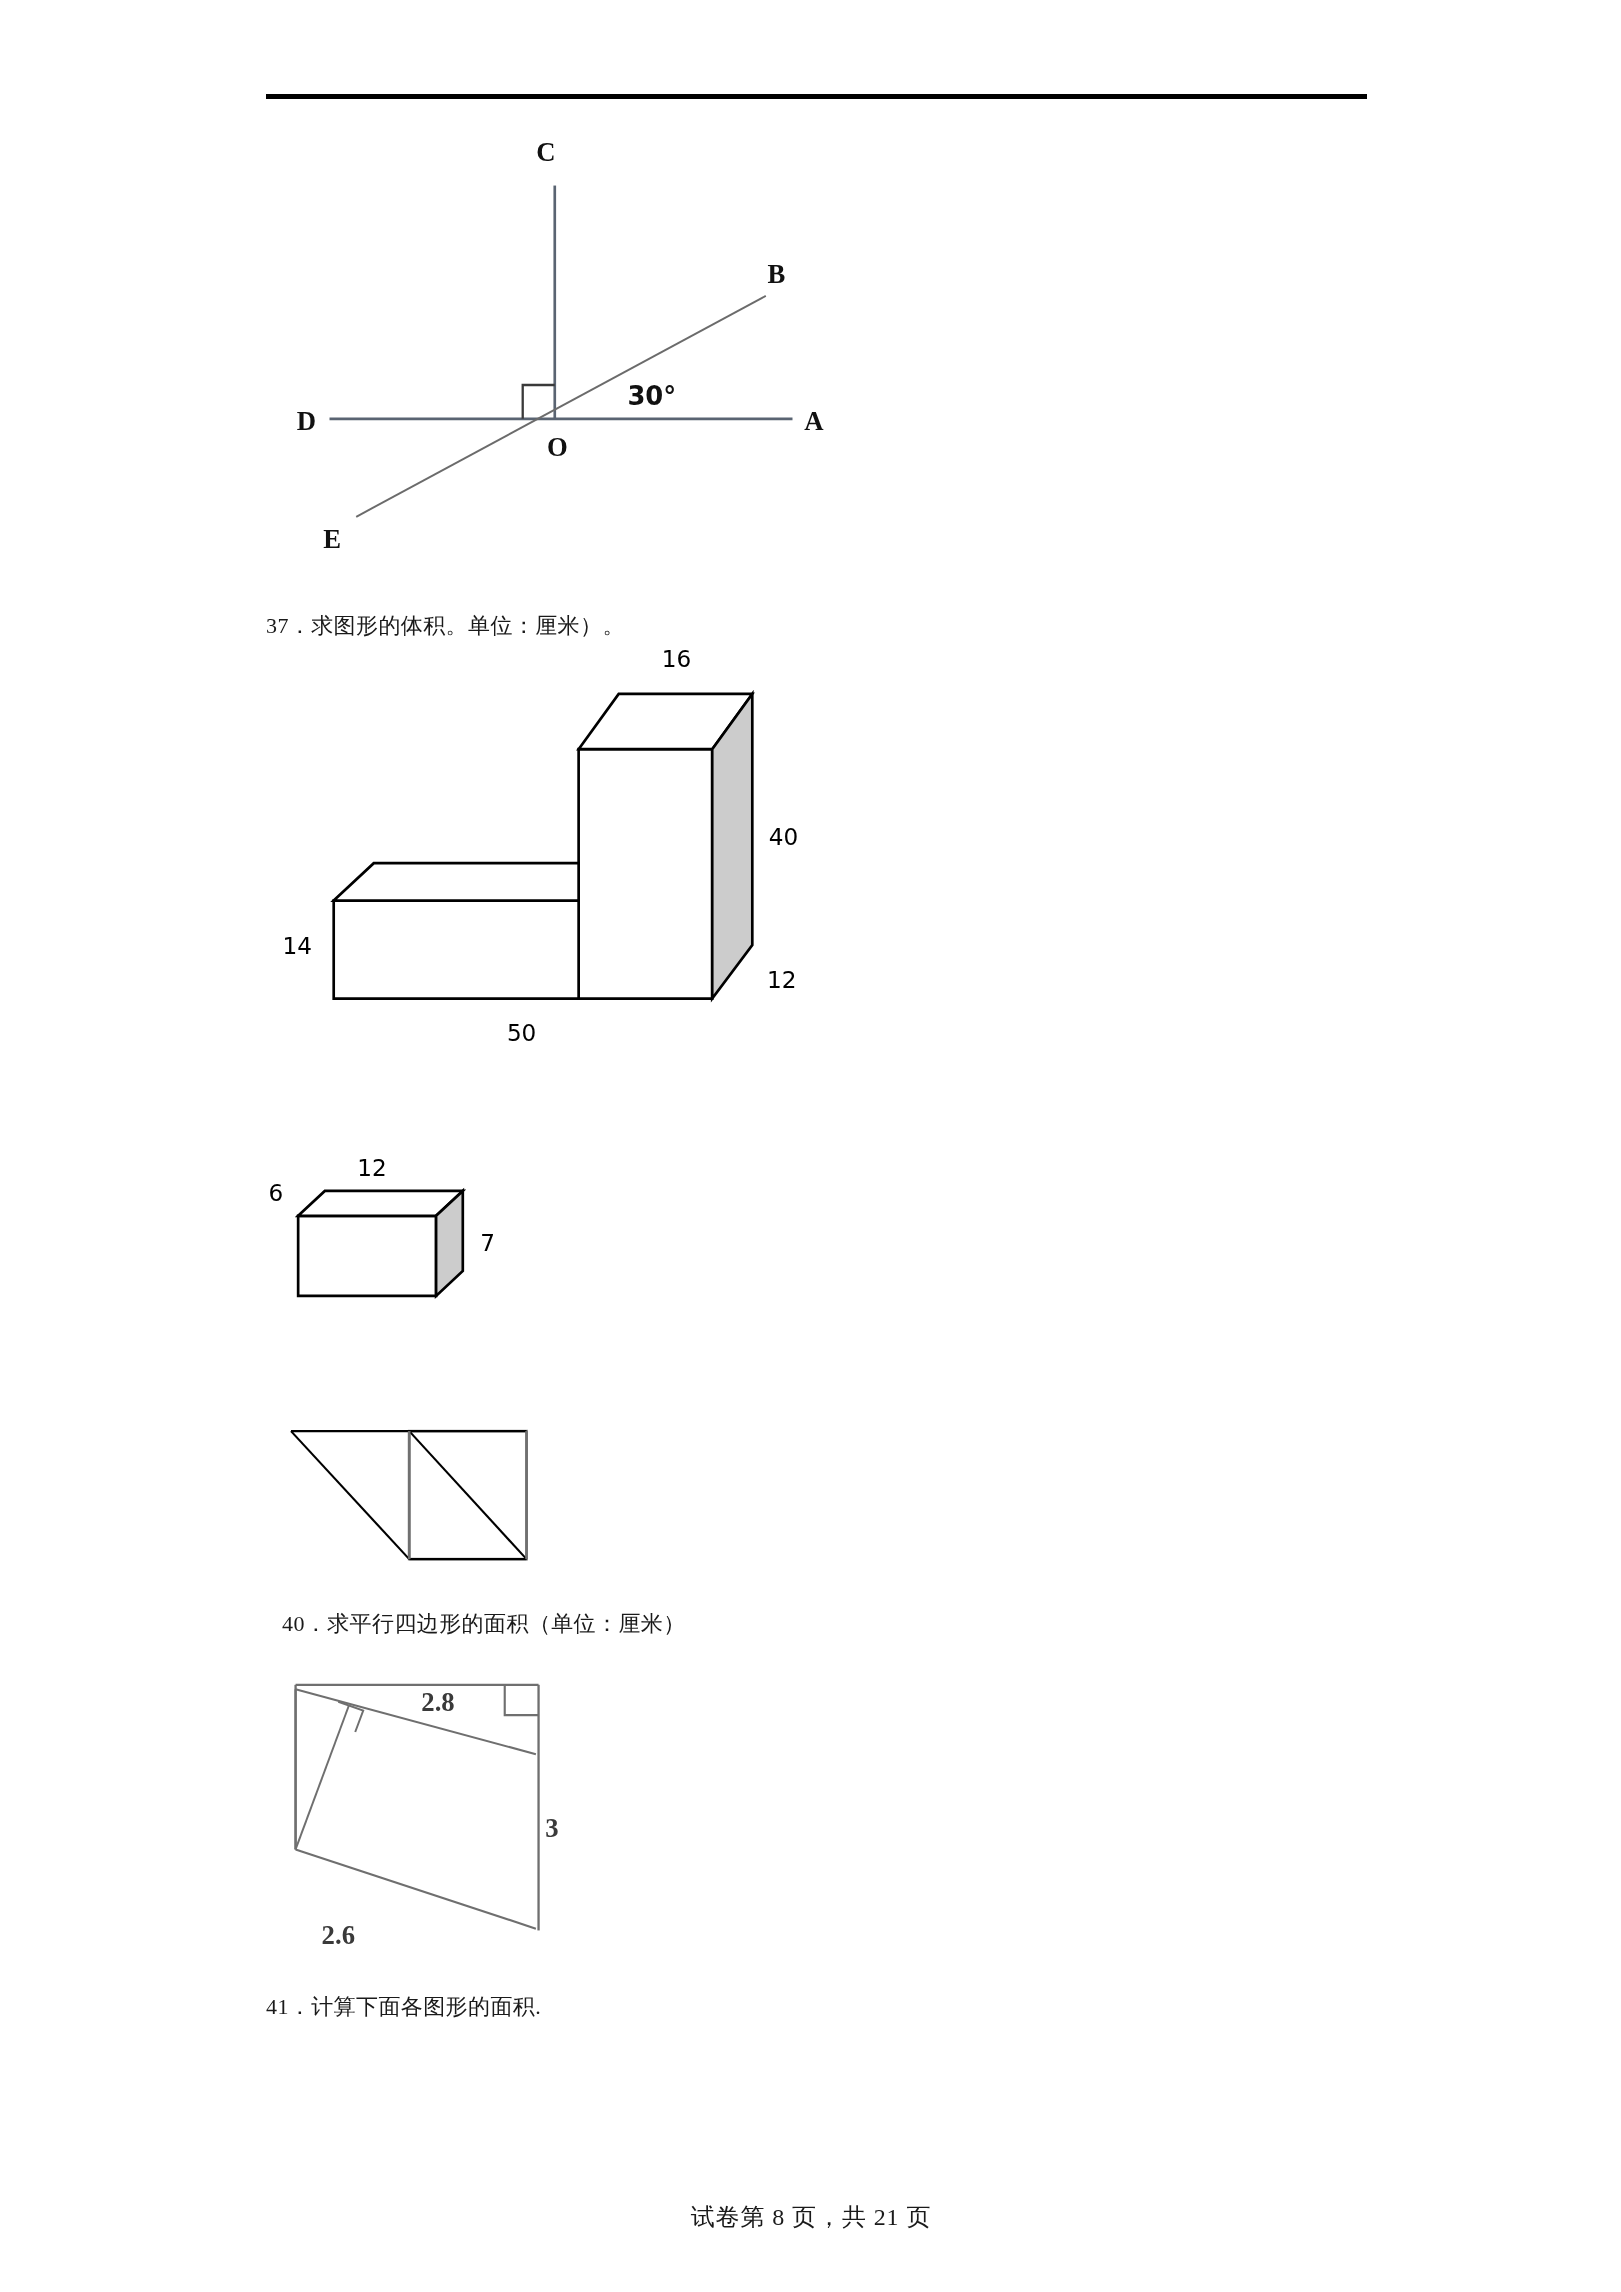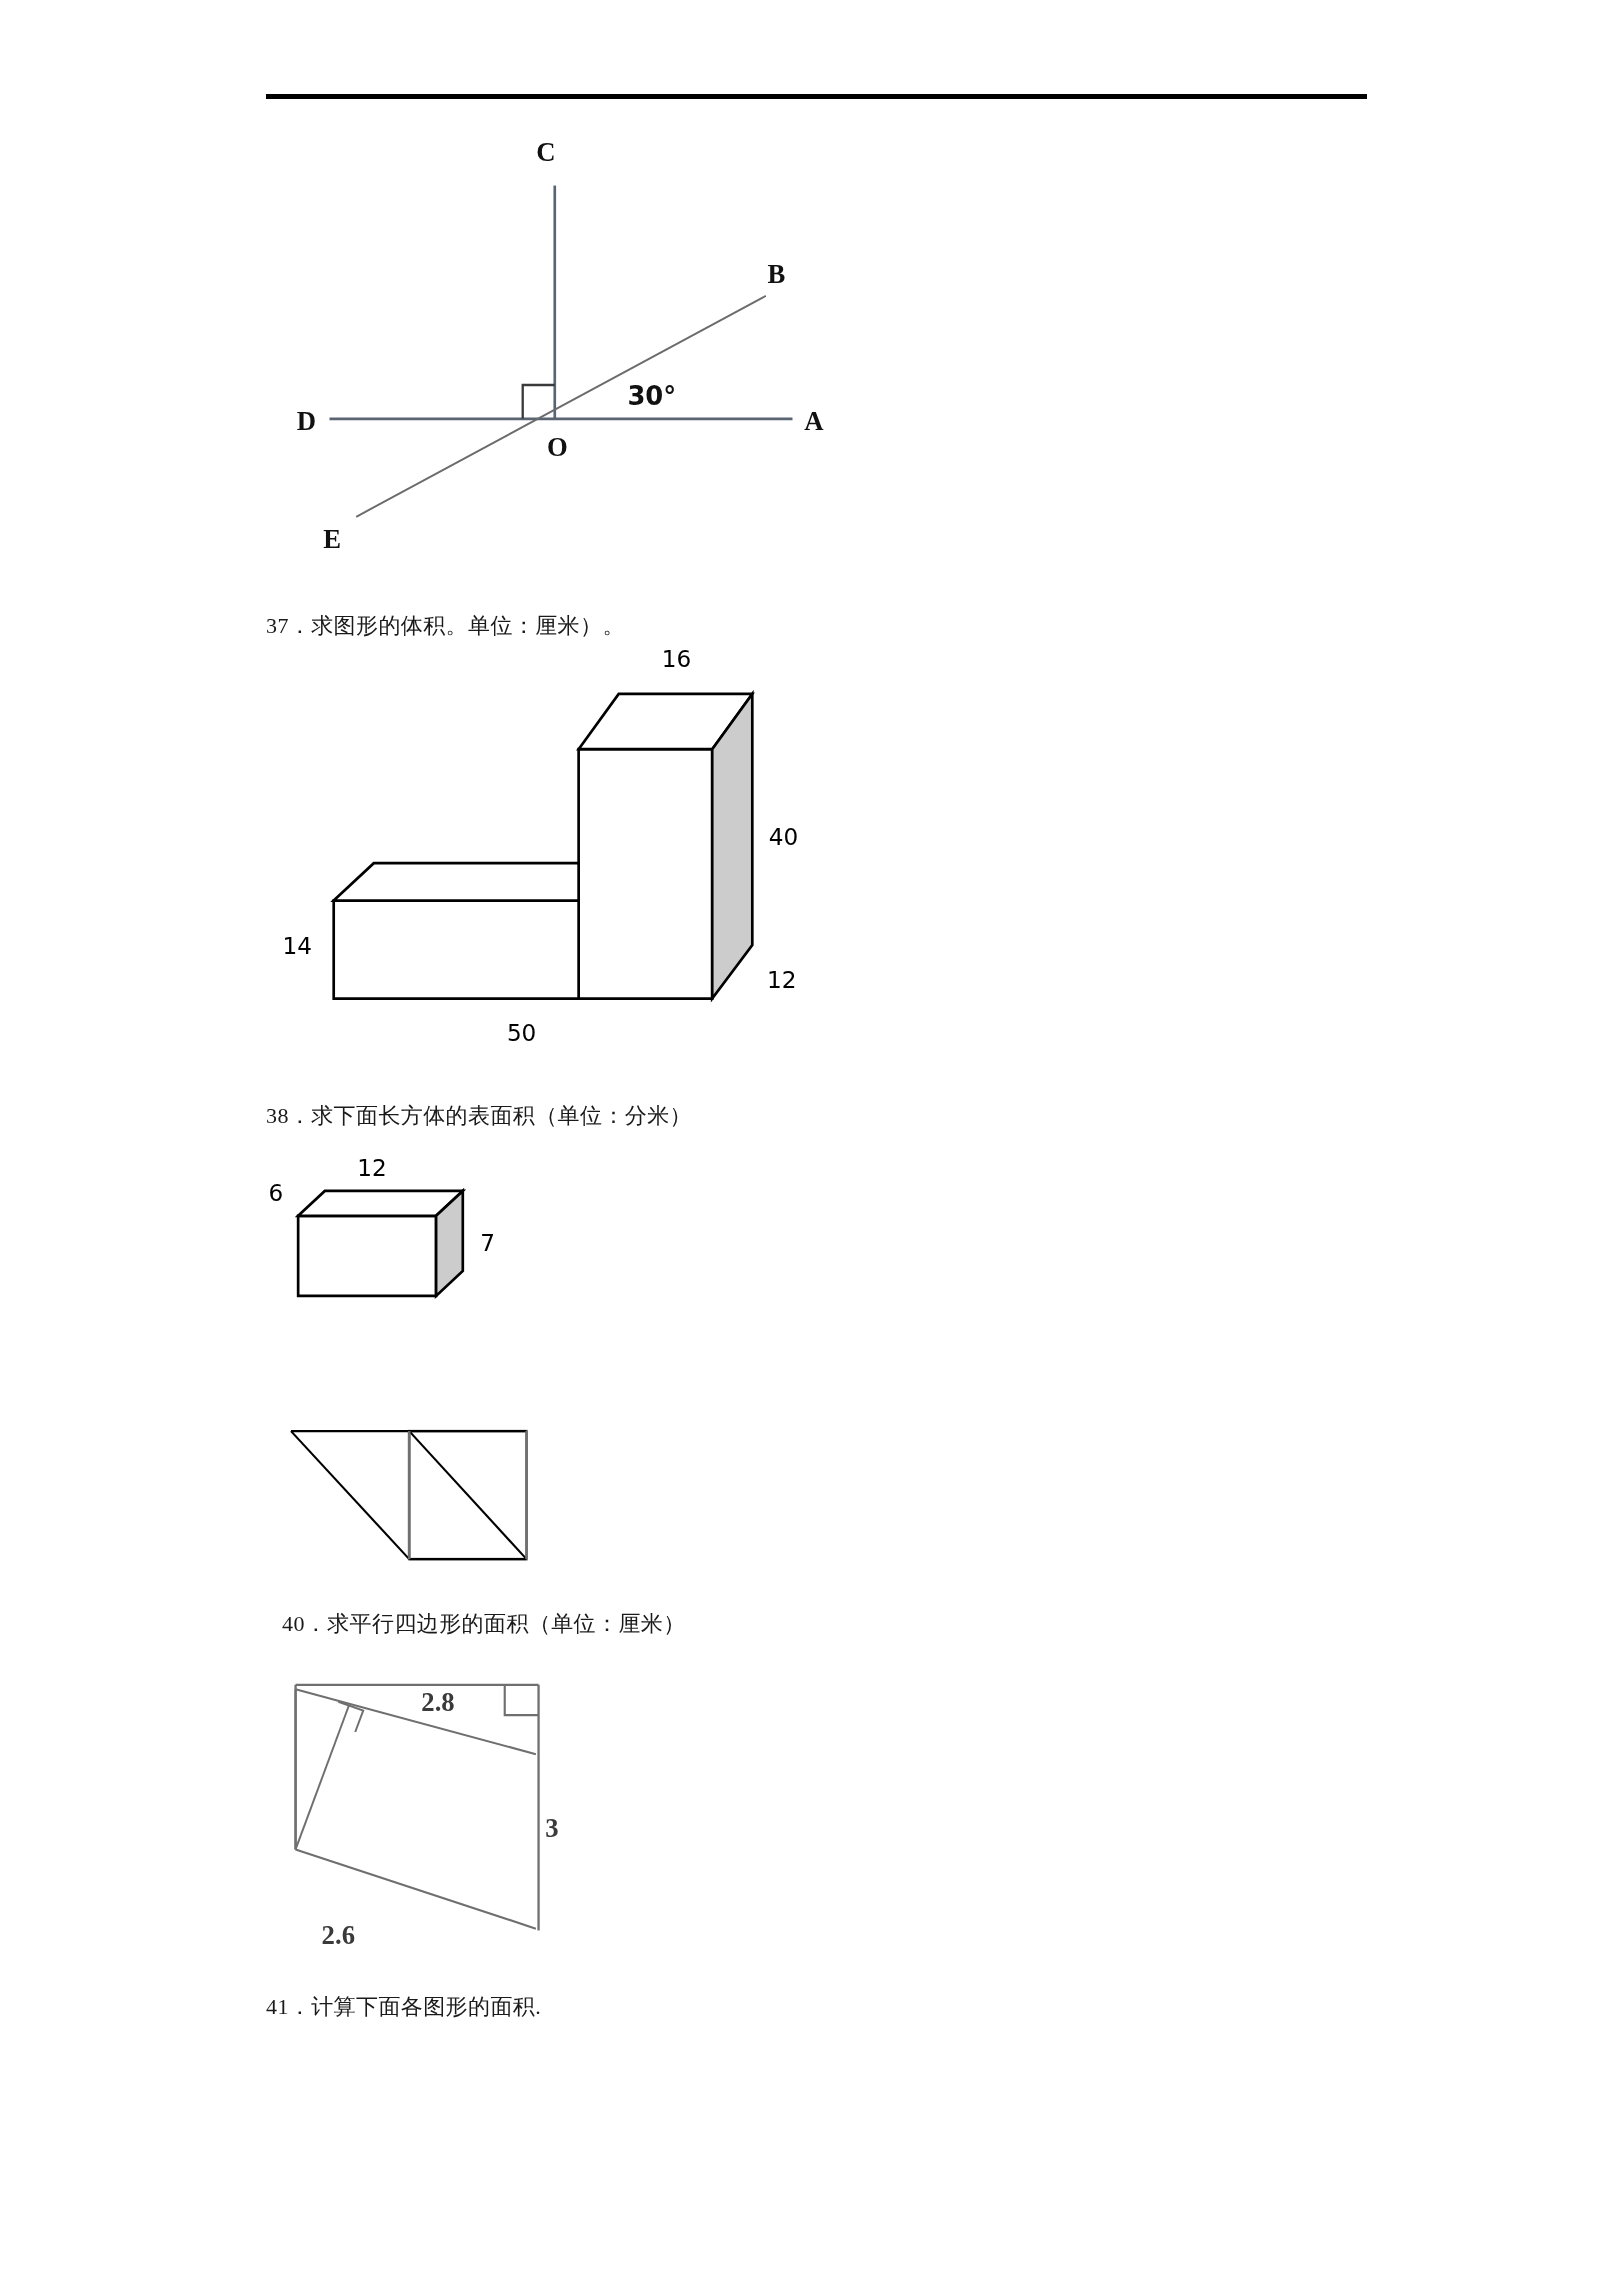--- a/index.html
+++ b/index.html
@@ -132,21 +132,20 @@
       <polygon points="85,290 130,248 360,248 360,290" fill="#ffffff" stroke="#000000" stroke-width="3"></polygon>
 
       <text class="dim-label" x="470" y="28" text-anchor="middle">16</text>
       <text class="dim-label" x="590" y="228" text-anchor="middle">40</text>
       <text class="dim-label" x="588" y="388" text-anchor="middle">12</text>
       <text class="dim-label" x="296" y="448" text-anchor="middle">50</text>
       <text class="dim-label" x="44" y="350" text-anchor="middle">14</text>
     </svg>
   </div>
 
-  <div class="q-text" style="left:266px; top:1101px;">38．求下面长方体的表面积（单位：分米）</div>
 
   <div class="figure" style="left:258px; top:1158px;">
     <svg width="374" height="178" viewBox="0 0 420 200" xmlns="http://www.w3.org/2000/svg">
 
       <polygon points="45,65 200,65 200,155 45,155" fill="#ffffff" stroke="#000000" stroke-width="3"></polygon>
 
       <polygon points="45,65 75,37 230,37 200,65" fill="#ffffff" stroke="#000000" stroke-width="3"></polygon>
 
       <polygon points="200,65 230,37 230,127 200,155" fill="#cccccc" stroke="#000000" stroke-width="3"></polygon>
 
@@ -200,15 +199,16 @@
       <polyline points="267,29 267,63 305,63" fill="none" stroke="#6f6f6f" stroke-width="2.4"></polyline>
 
       <text class="num-label-serif" x="192" y="58" text-anchor="middle">2.8</text>
       <text class="num-label-serif" x="320" y="200" text-anchor="middle">3</text>
       <text class="num-label-serif" x="80" y="320" text-anchor="middle">2.6</text>
     </svg>
   </div>
 
   <div class="q-text" style="left:266px; top:1992px;">41．计算下面各图形的面积.</div>
 
+  <div class="footer">试卷第 8 页，共 21 页</div>
 
 </div>
 
 
 </body></html>

